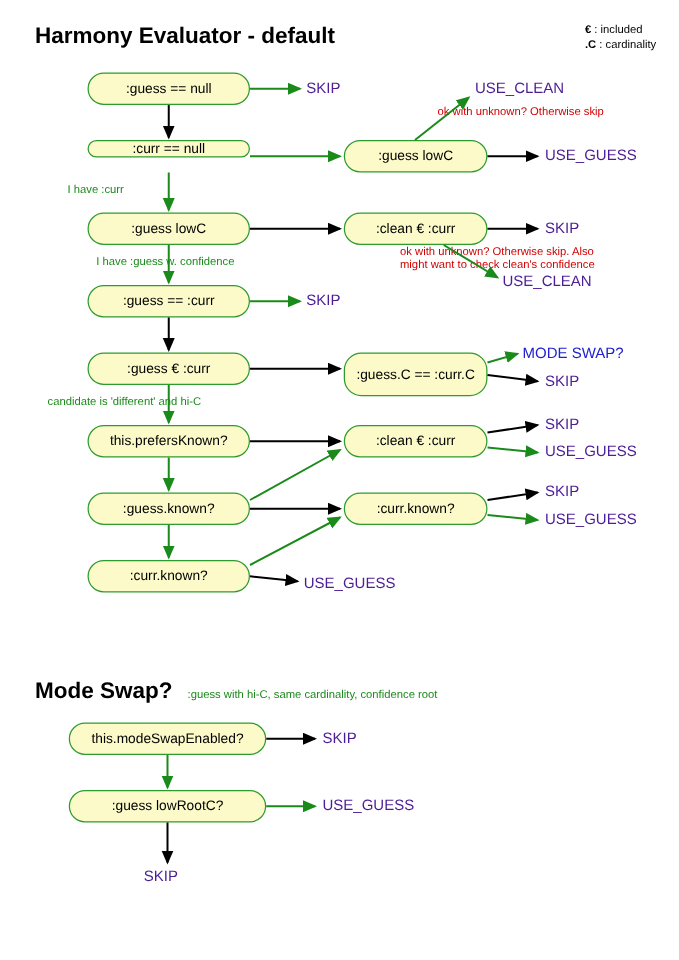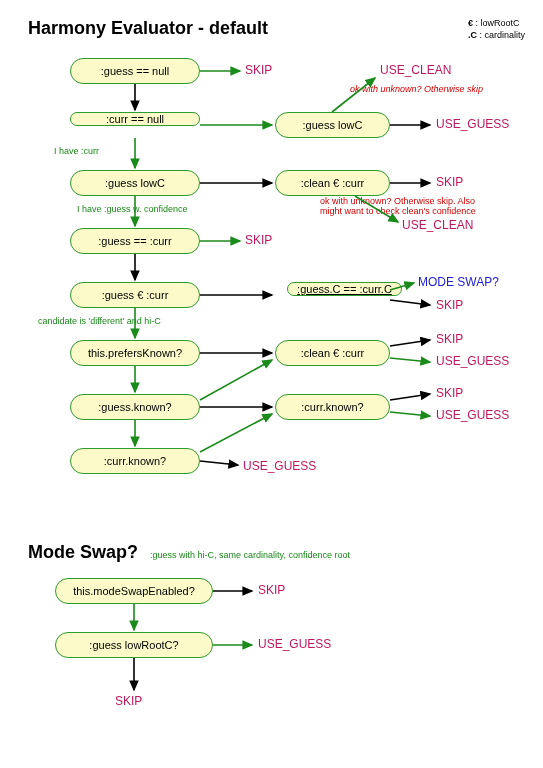--- a/index.html
+++ b/index.html
@@ -36,21 +36,21 @@
     display: flex;
     align-items: center;
     justify-content: center;
     text-align: center;
     box-sizing: border-box;
     padding: 2px 6px;
   }
   .outcome {
     position: absolute;
     font-size: 12px;
-    color: #be185d;
+    color: #4c1d95;
     white-space: nowrap;
   }
   .outcome.blue { color: #2020d0; }
   .note {
     position: absolute;
     font-size: 9px;
     color: #d00000;
     line-height: 1.15;
   }
   .note.green { color: #1a8a1a; }
@@ -64,54 +64,54 @@
     left: 0; top: 0;
     width: 543px; height: 768px;
     pointer-events: none;
   }
 </style>
 </head>
 <body>
 
 <div class="title" style="left:28px; top:18px;">Harmony Evaluator - default</div>
 <div class="legend" style="right:18px; top:18px;">
-  <div><b>€</b><span> : lowRootC</span></div>
+  <div><b>€</b><span> : included</span></div>
   <div><b>.C</b><span> : cardinality</span></div>
 </div>
 
 <div class="node" style="left:70px; top:58px; width:130px; height:26px;">:guess == null</div>
 <div class="node" style="left:70px; top:112px; width:130px; height:14px;">:curr == null</div>
 <div class="node" style="left:70px; top:170px; width:130px; height:26px;">:guess lowC</div>
 <div class="node" style="left:70px; top:228px; width:130px; height:26px;">:guess == :curr</div>
 <div class="node" style="left:70px; top:282px; width:130px; height:26px;">:guess € :curr</div>
 <div class="node" style="left:70px; top:340px; width:130px; height:26px;">this.prefersKnown?</div>
 <div class="node" style="left:70px; top:394px; width:130px; height:26px;">:guess.known?</div>
 <div class="node" style="left:70px; top:448px; width:130px; height:26px;">:curr.known?</div>
 
 <div class="node" style="left:275px; top:112px; width:115px; height:26px;">:guess lowC</div>
 <div class="node" style="left:275px; top:170px; width:115px; height:26px;">:clean € :curr</div>
-<div class="node" style="left:287px; top:282px; width:115px; height:14px;text-decoration:underline;">:guess.C == :curr.C</div>
+<div class="node" style="left:275px; top:282px; width:115px; height:35px;">:guess.C == :curr.C</div>
 <div class="node" style="left:275px; top:340px; width:115px; height:26px;">:clean € :curr</div>
 <div class="node" style="left:275px; top:394px; width:115px; height:26px;">:curr.known?</div>
 
 <div class="outcome" style="left:245px; top:63px;">SKIP</div>
 <div class="outcome" style="left:380px; top:63px;">USE_CLEAN</div>
 <div class="outcome" style="left:436px; top:117px;">USE_GUESS</div>
 <div class="outcome" style="left:436px; top:175px;">SKIP</div>
 <div class="outcome" style="left:402px; top:218px;">USE_CLEAN</div>
 <div class="outcome" style="left:245px; top:233px;">SKIP</div>
 <div class="outcome blue" style="left:418px; top:275px;">MODE  SWAP?</div>
 <div class="outcome" style="left:436px; top:298px;">SKIP</div>
 <div class="outcome" style="left:436px; top:332px;">SKIP</div>
 <div class="outcome" style="left:436px; top:354px;">USE_GUESS</div>
 <div class="outcome" style="left:436px; top:386px;">SKIP</div>
 <div class="outcome" style="left:436px; top:408px;">USE_GUESS</div>
 <div class="outcome" style="left:243px; top:459px;">USE_GUESS</div>
 
-<div class="note" style="left:350px; top:84px;font-style:italic;">ok with unknown? Otherwise skip</div>
+<div class="note" style="left:350px; top:84px;">ok with unknown? Otherwise skip</div>
 <div class="note" style="left:320px; top:196px;">ok with unknown? Otherwise skip. Also</div>
 <div class="note" style="left:320px; top:206px;">might want to check clean's confidence</div>
 
 <div class="note green" style="left:54px; top:146px;">I have :curr</div>
 <div class="note green" style="left:38px; top:204px;padding-left:39px;">I have :guess w. confidence</div>
 <div class="note green" style="left:38px; top:316px;">candidate is 'different' and hi-C</div>
 
 <div class="title" style="left:28px; top:542px;">Mode Swap?</div>
 <div class="subtitle" style="left:150px; top:550px;">:guess with hi-C, same cardinality, confidence root</div>
 

